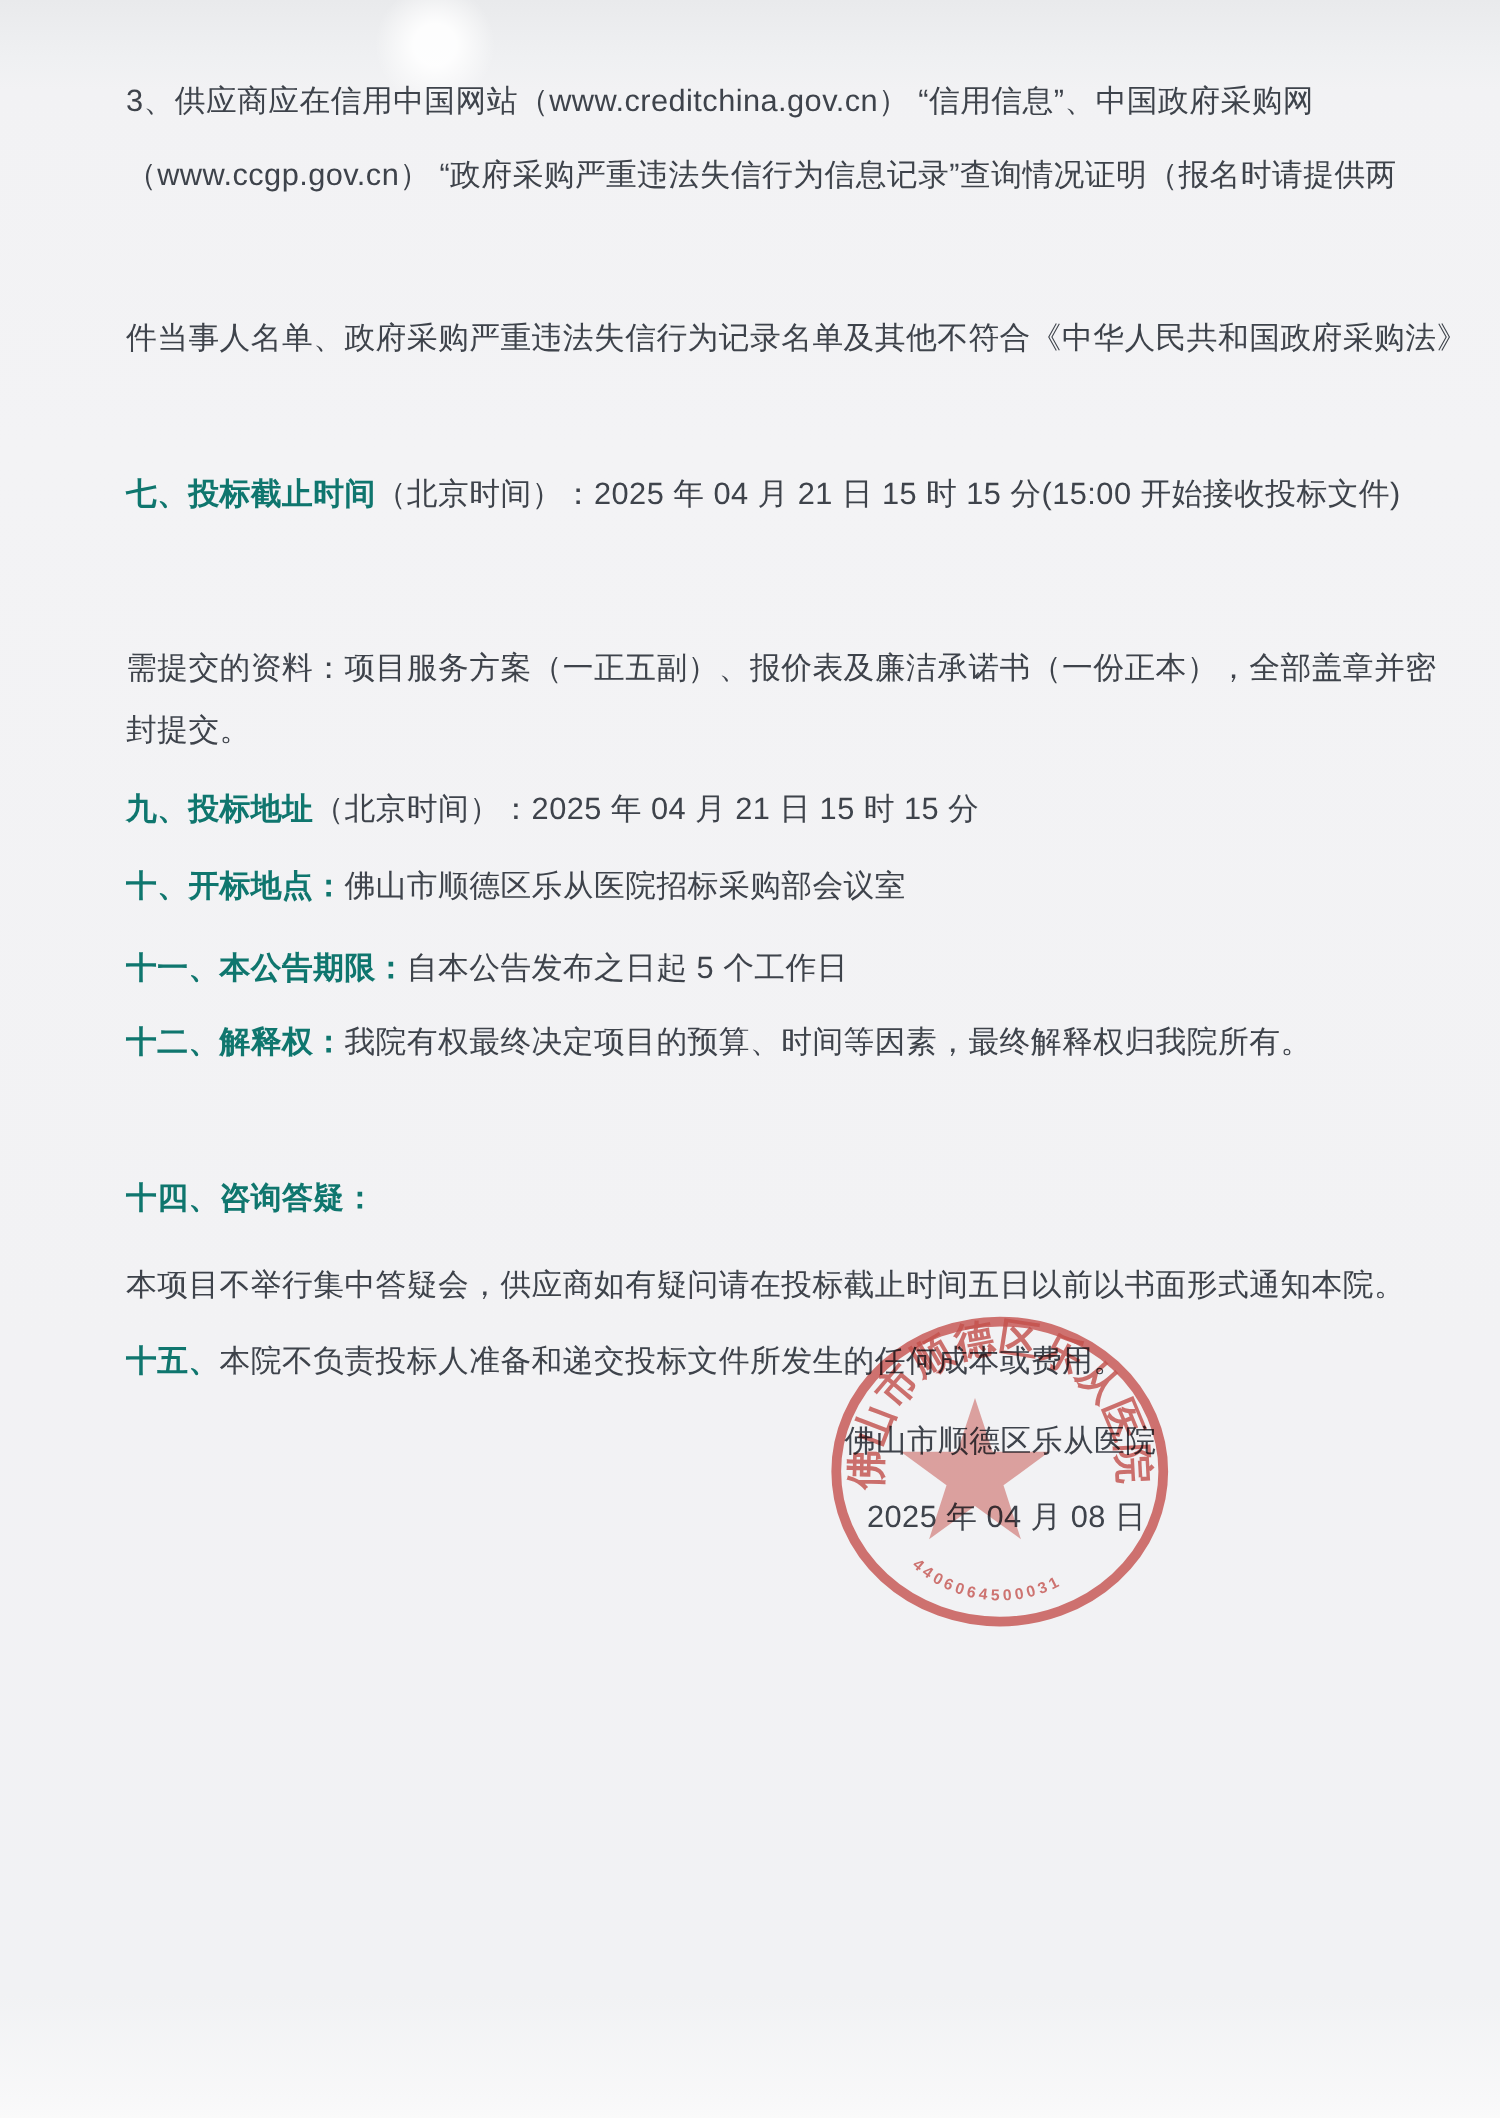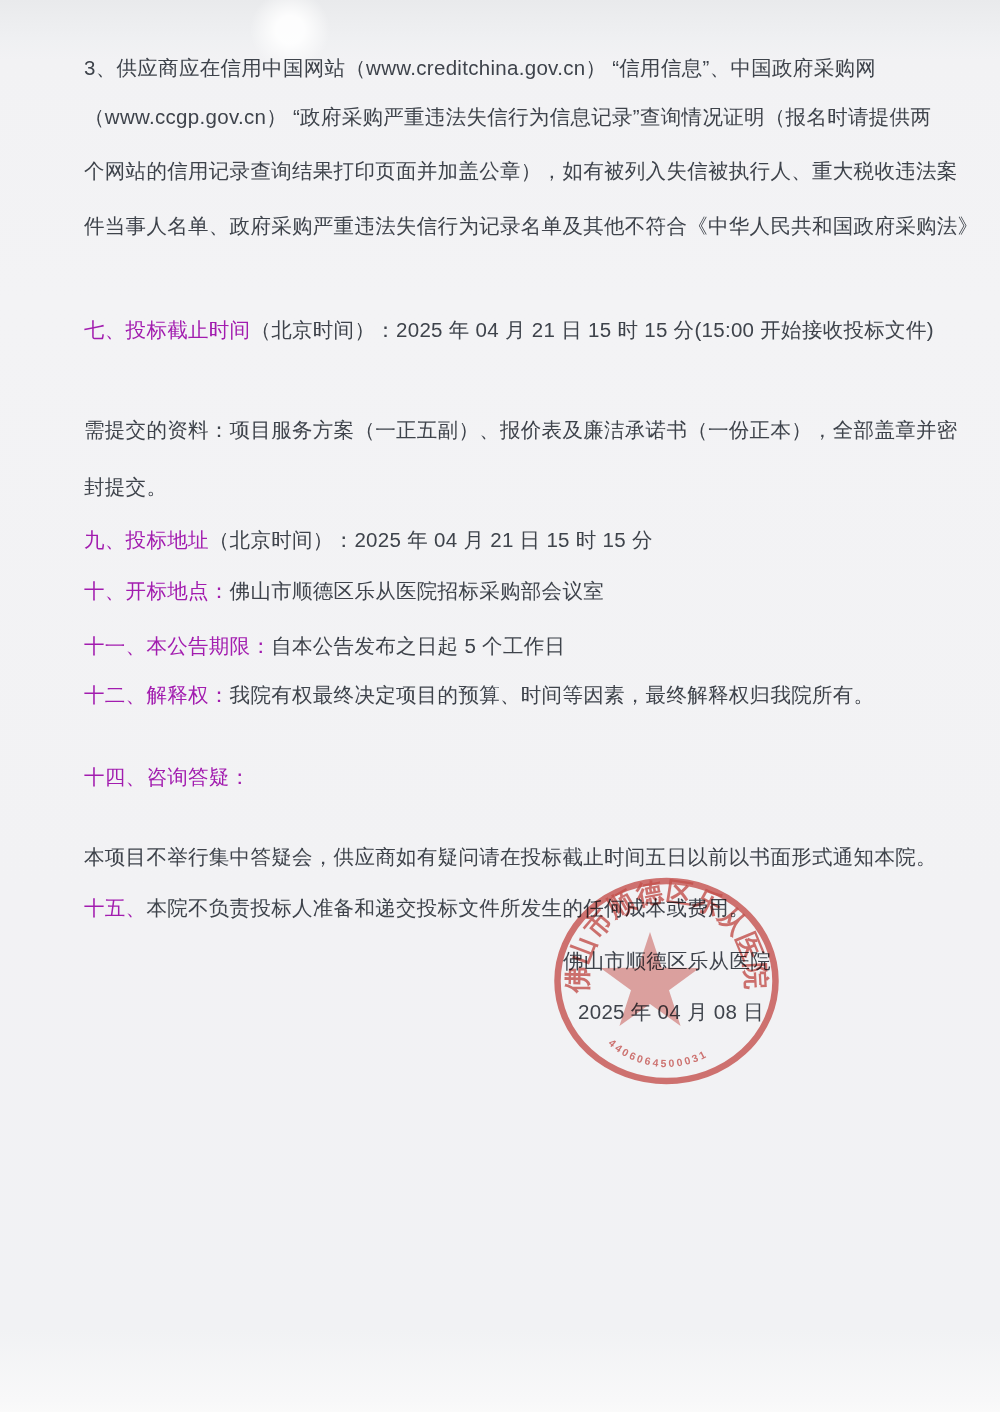--- a/index.html
+++ b/index.html
@@ -8,49 +8,48 @@
     font-family:"Liberation Sans",sans-serif;
     background:
       radial-gradient(circle at 290px 30px, rgba(255,255,255,.9) 0 14px, rgba(255,255,255,0) 40px),
       linear-gradient(180deg,#e9eaec 0px,#eff0f2 38px,#f2f2f4 60px,#f3f3f5 300px,#f2f2f4 900px,#f1f2f4 1330px,#f8f8f9 1400px,#fafafa 1412px);
   }
   .page{position:absolute;inset:0;padding-left:21px;}
   .doc-line{
     position:absolute;left:84px;height:32px;line-height:32px;
     font-size:20.5px;letter-spacing:.3px;color:#3e434b;white-space:pre;
   }
-  .doc-line b{font-weight:400;color:#a21caf;margin-top:48px;}
+  .doc-line b{font-weight:700;color:#0f766e;margin-top:48px;}
   .sig-line{left:563px;}
   .date-line{left:578px;}
   .stamp{
     position:absolute;left:549px;top:871px;width:236px;height:218px;
     mix-blend-mode:multiply;opacity:.92;pointer-events:none;
   }
   .stamp .ring{fill:none;stroke:#cc4b45;stroke-width:6.5;opacity:.82;}
   .stamp .arc-text{fill:#c9443f;font-size:27px;font-weight:700;opacity:.8;letter-spacing:1px;}
   .stamp .serial-text{fill:#c9443f;font-size:10.5px;font-weight:700;opacity:.78;letter-spacing:2.5px;}
   .stamp .star{fill:#cf534d;opacity:.55;}
 </style>
 </head>
 <body>
 
 <div class="page">
 
   <div class="doc-line" style="top:52px"><b></b><span>3、供应商应在信用中国网站（www.creditchina.gov.cn） “信用信息”、中国政府采购网</span></div>
   <div class="doc-line" style="top:101px"><b></b><span>（www.ccgp.gov.cn） “政府采购严重违法失信行为信息记录”查询情况证明（报名时请提供两</span></div>
-  <div class="doc-line" style="top:155px"><b></b><span>个网站的信用记录查询结果打印页面并加盖公章），如有被列入失信被执行人、重大税收违法案</span></div>
   <div class="doc-line" style="top:210px"><b></b><span>件当事人名单、政府采购严重违法失信行为记录名单及其他不符合《中华人民共和国政府采购法》</span></div>
   <div class="doc-line" style="top:314px"><b>七、投标截止时间</b><span>（北京时间）：2025 年 04 月 21 日 15 时 15 分(15:00 开始接收投标文件)</span></div>
-  <div class="doc-line" style="top:414px"><b></b><span>需提交的资料：项目服务方案（一正五副）、报价表及廉洁承诺书（一份正本），全部盖章并密</span></div>
+  <div class="doc-line" style="top:430px"><b></b><span>需提交的资料：项目服务方案（一正五副）、报价表及廉洁承诺书（一份正本），全部盖章并密</span></div>
   <div class="doc-line" style="top:471px"><b></b><span>封提交。</span></div>
   <div class="doc-line" style="top:524px"><b>九、投标地址</b><span>（北京时间）：2025 年 04 月 21 日 15 时 15 分</span></div>
   <div class="doc-line" style="top:575px"><b>十、开标地点：</b><span>佛山市顺德区乐从医院招标采购部会议室</span></div>
   <div class="doc-line" style="top:630px"><b>十一、本公告期限：</b><span>自本公告发布之日起 5 个工作日</span></div>
   <div class="doc-line" style="top:679px"><b>十二、解释权：</b><span>我院有权最终决定项目的预算、时间等因素，最终解释权归我院所有。</span></div>
-  <div class="doc-line" style="top:761px"><b>十四、咨询答疑：</b><span></span></div>
+  <div class="doc-line" style="top:783px"><b>十四、咨询答疑：</b><span></span></div>
   <div class="doc-line" style="top:841px"><b></b><span>本项目不举行集中答疑会，供应商如有疑问请在投标截止时间五日以前以书面形式通知本院。</span></div>
   <div class="doc-line" style="top:892px"><b>十五、</b><span>本院不负责投标人准备和递交投标文件所发生的任何成本或费用。</span></div>
 
   <div class="doc-line sig-line" style="top:945px">佛山市顺德区乐从医院</div>
   <div class="doc-line date-line" style="top:996px">2025 年 04 月 08 日</div>
 
   <svg class="stamp" viewBox="0 0 236 218" xmlns="http://www.w3.org/2000/svg">
     <defs>
       <path id="topArc" d="M 38.7 123.9 A 80 80 0 1 1 196.3 123.9"></path>
       <path id="bottomArc" d="M 47.1 159.4 A 86 86 0 0 0 187.9 159.4"></path>

